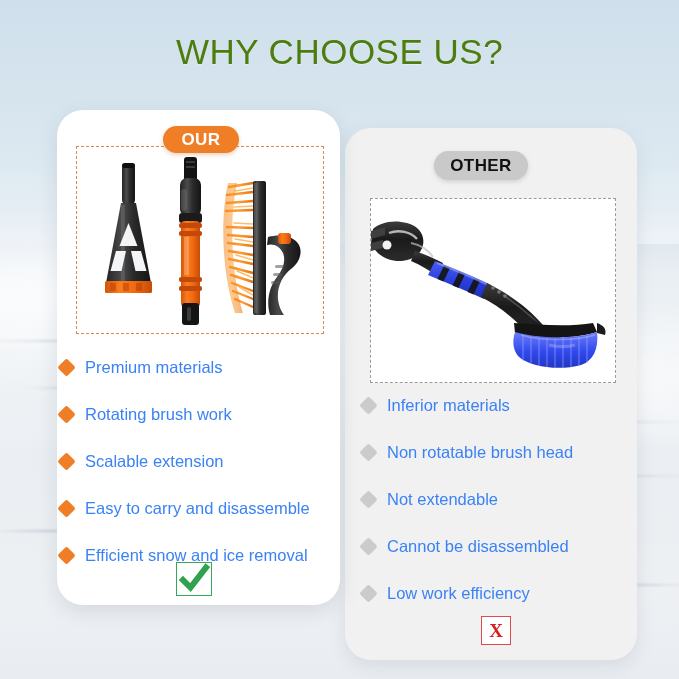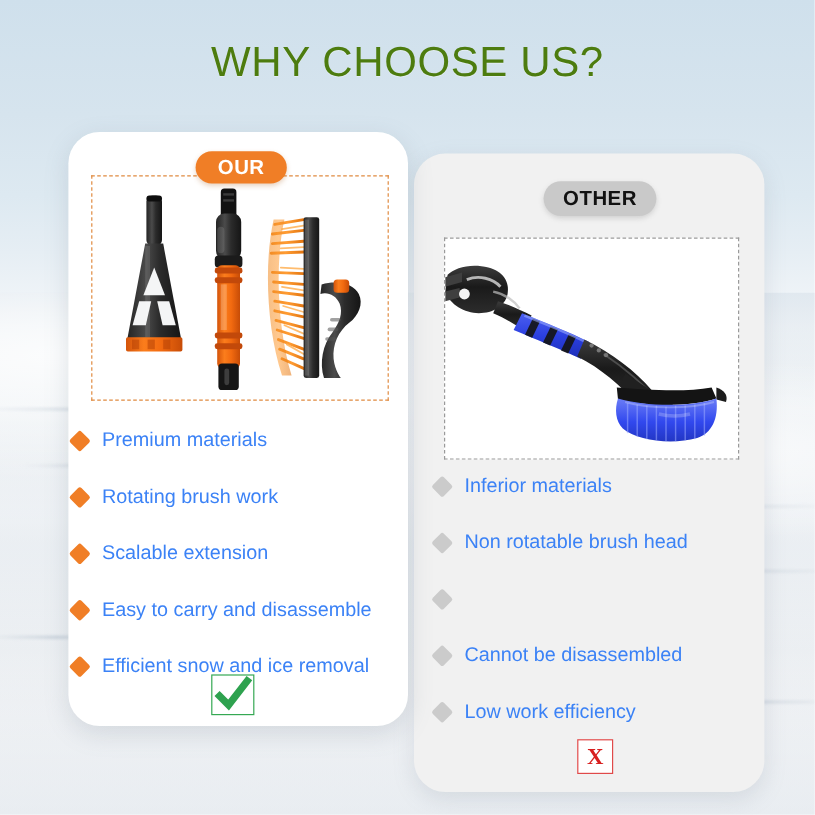--- a/index.html
+++ b/index.html
@@ -67,21 +67,21 @@
     position:absolute;display:flex;align-items:center;justify-content:center;
     font-weight:bold;border-radius:999px;z-index:6;
   }
   #badge-our{
     left:163px;top:102px;width:76px;height:27px;
     background:#F07E26;color:#fff;font-size:17px;letter-spacing:.4px;
     box-shadow:0 2px 4px rgba(180,110,50,.30);
     margin-top:24px;
   }
   #badge-other{
-    left:453px;top:151px;width:94px;height:29px;
+    left:434px;top:151px;width:94px;height:29px;
     background:#c9c9c9;color:#111;font-size:17px;letter-spacing:.4px;
     box-shadow:0 2px 4px rgba(140,140,140,.30);
   }
 
   
   .imgframe{position:absolute;background:#fff;}
   #frame-our{
     left:76px;top:146px;width:246px;height:186px;
     border:1.5px dashed #E08A40;
   }
@@ -342,20 +342,21 @@
   <li class="fitem">
     <span class="dia"></span>
     <span class="ftext">Inferior materials</span>
   </li>
   <li class="fitem">
     <span class="dia"></span>
     <span class="ftext">Non rotatable brush head</span>
   </li>
   <li class="fitem">
     <span class="dia"></span>
+    <span class="ftext">Not extendable</span>
   </li>
   <li class="fitem">
     <span class="dia"></span>
     <span class="ftext">Cannot be disassembled</span>
   </li>
   <li class="fitem">
     <span class="dia"></span>
     <span class="ftext">Low work efficiency</span>
   </li>
 </ul>

